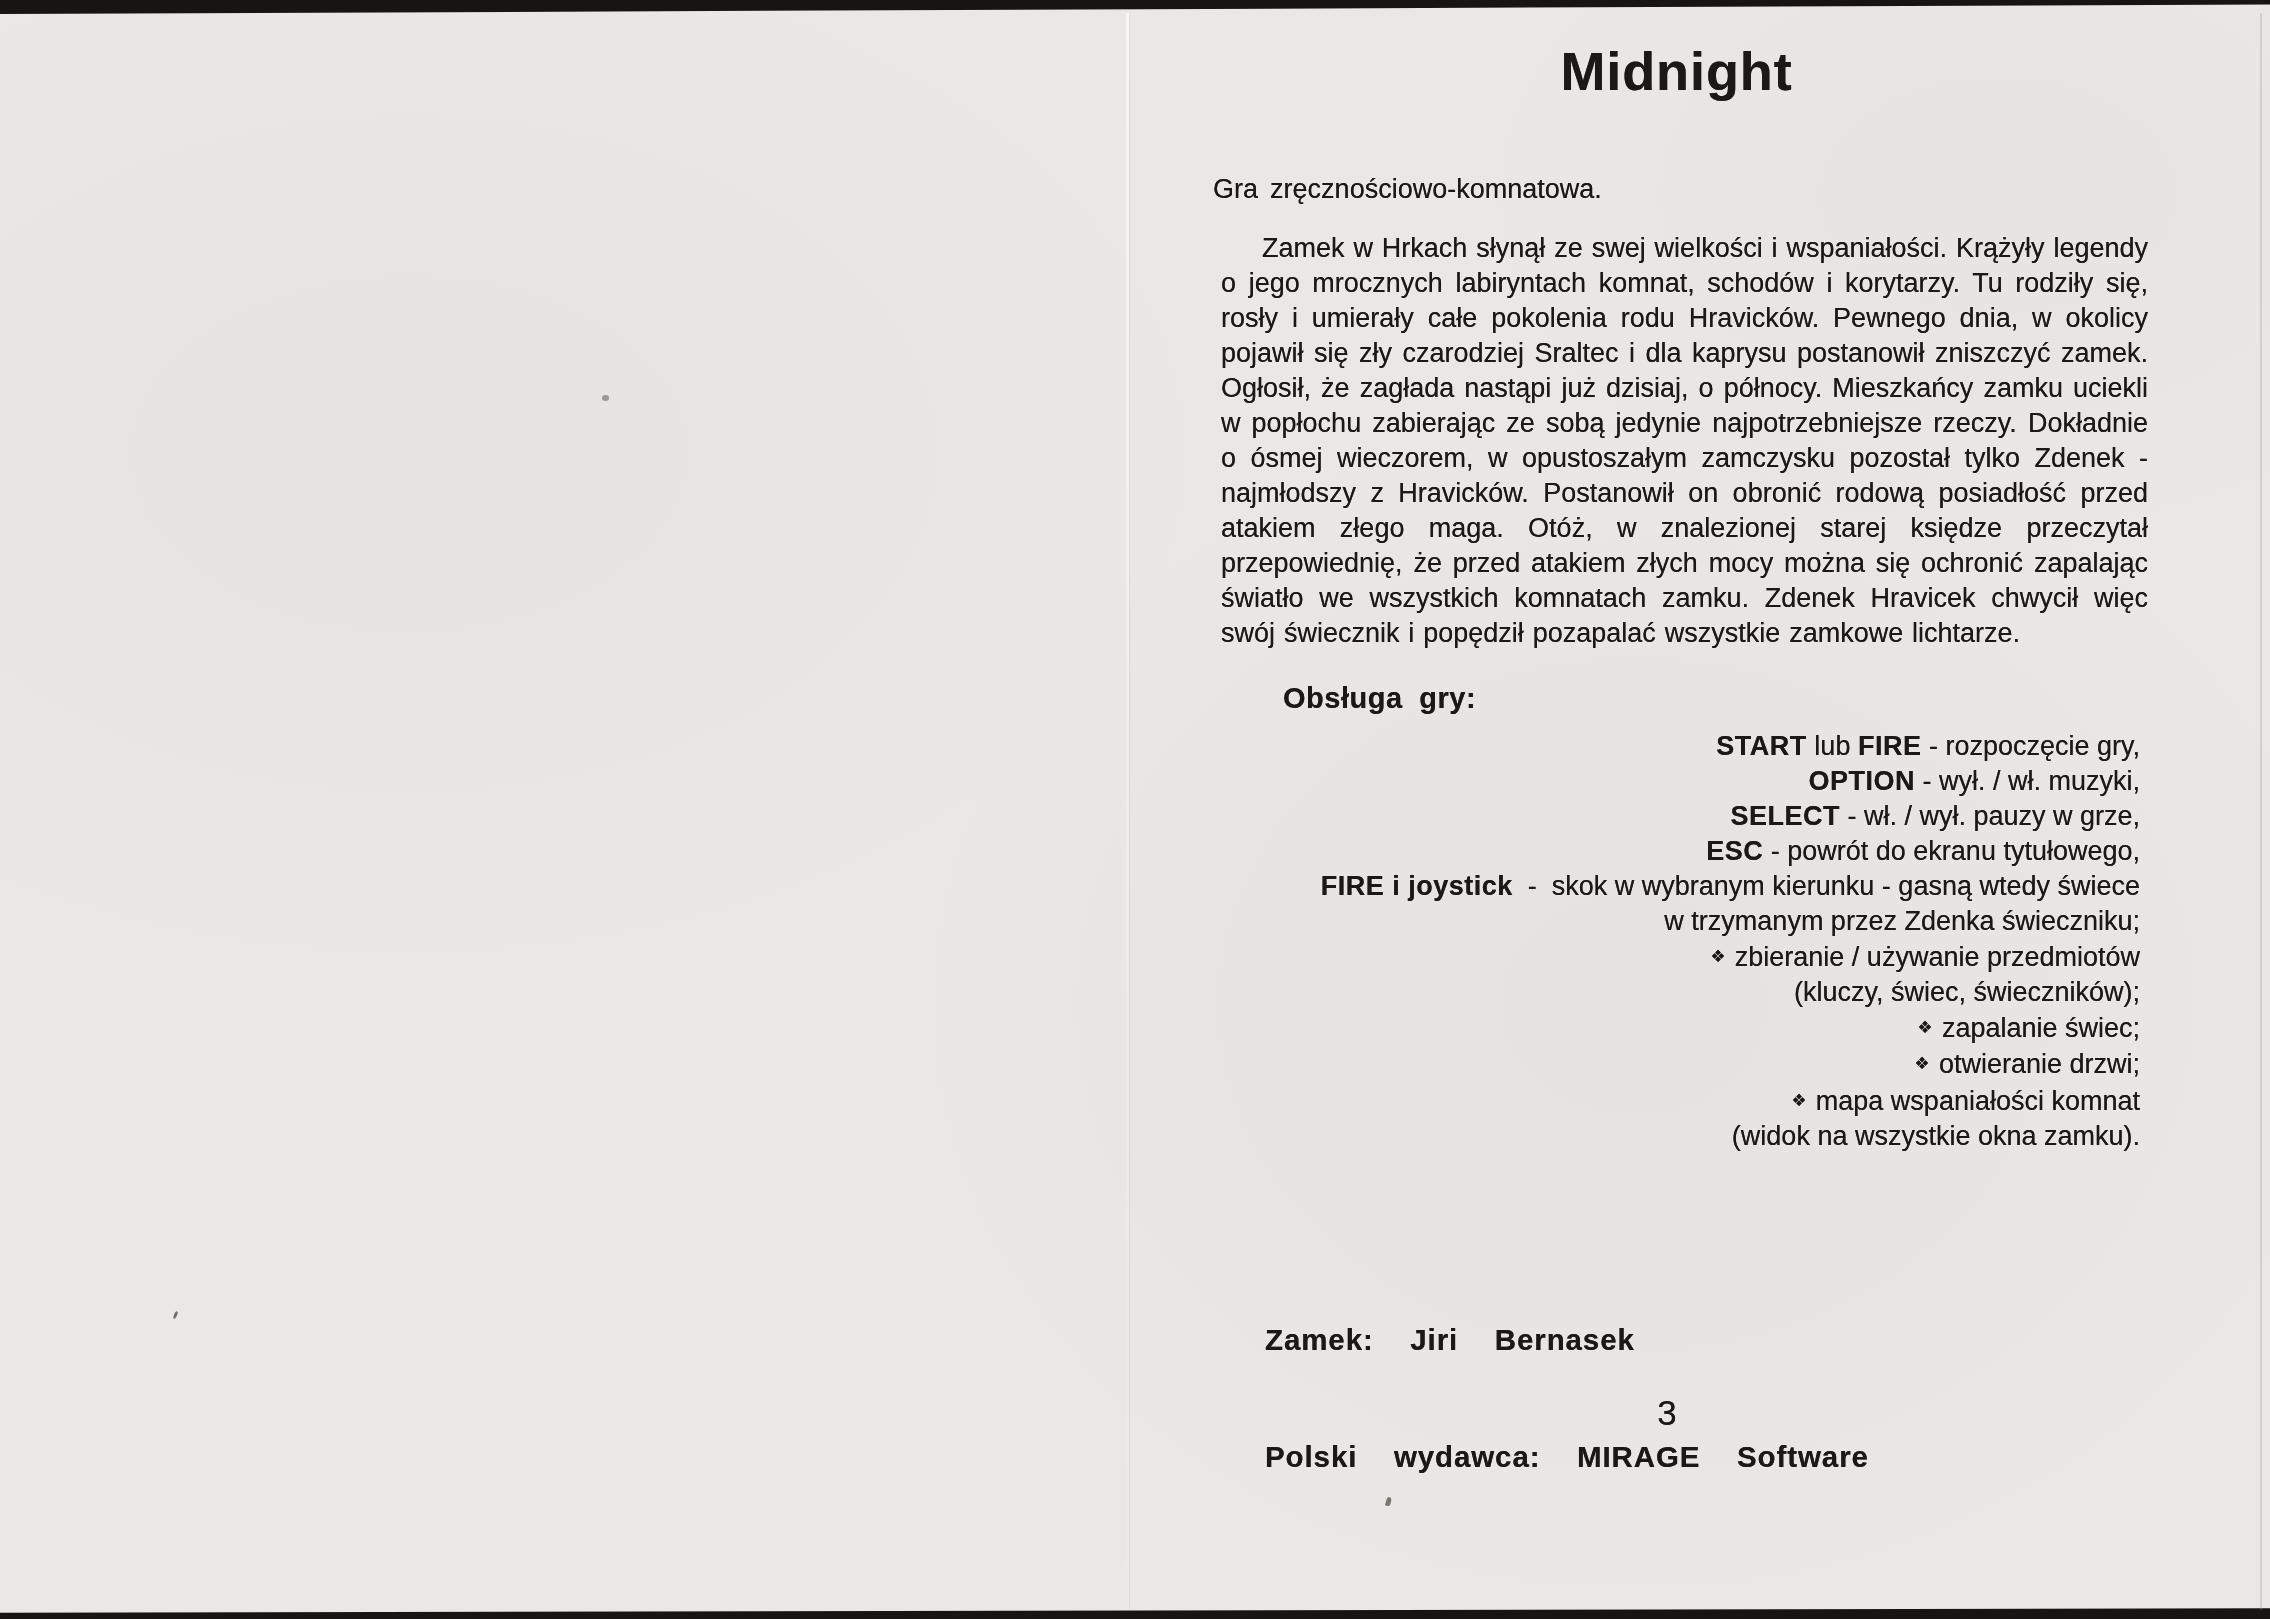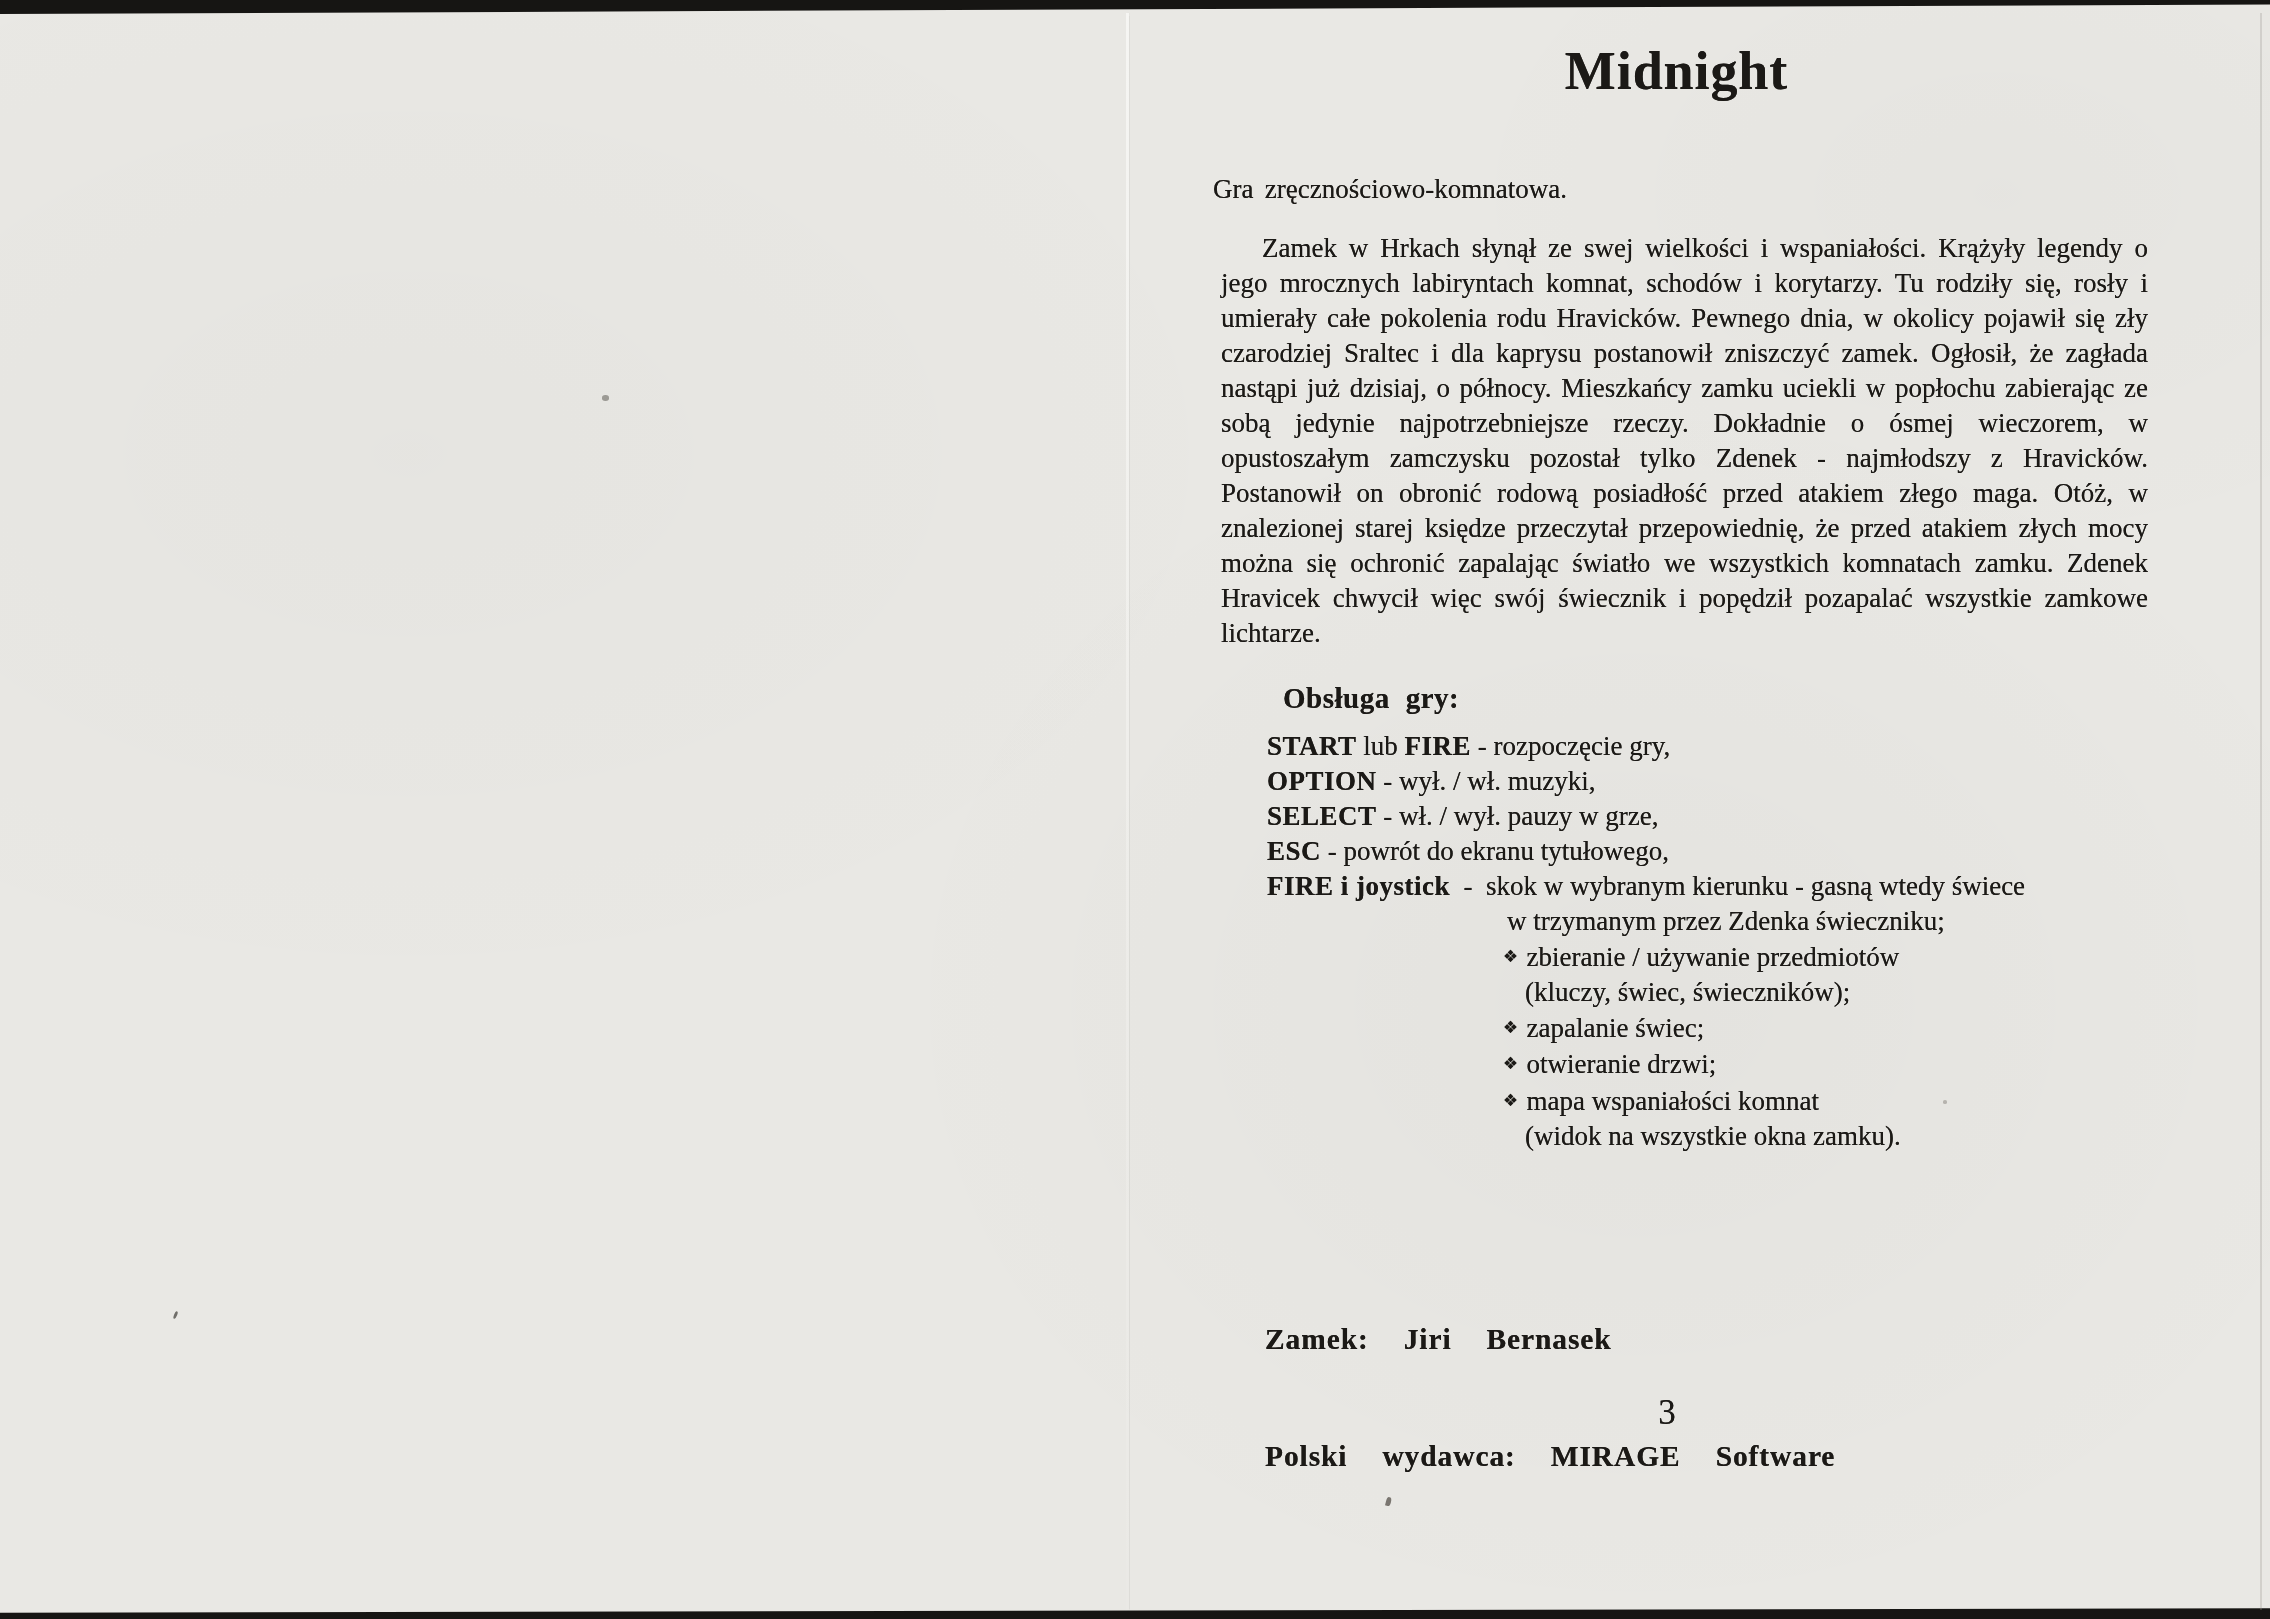--- a/index.html
+++ b/index.html
@@ -1,20 +1,20 @@
 <!DOCTYPE html>
 <html style="font-size:14.8px"><head>
 <meta charset="utf-8">
 <style>
   html,body{margin:0;padding:0;background:#777;}
   .scan{
     position:relative;
     width:2270px;height:1620px;
     overflow:hidden;
-    font-family:Liberation Serif, serif;
+    font-family:Liberation Sans, sans-serif;
     color:#1b1916;
     background:
       radial-gradient(1292px 831px at 18% 28%, rgba(0,0,0,0.015), rgba(0,0,0,0) 70%),
       radial-gradient(1108px 923px at 72% 62%, rgba(0,0,0,0.022), rgba(0,0,0,0) 70%),
       radial-gradient(831px 554px at 88% 12%, rgba(0,0,0,0.015), rgba(0,0,0,0) 70%),
       #e9e8e4;
   }
   .edge-bar{position:absolute;left:0;width:2270px;background:#161513;}
   .edge-bar.top{top:0;height:14.8px;clip-path:polygon(0 0,100% 0,100% 30%,0 95%);}
   .edge-bar.bottom{bottom:0;height:13px;clip-path:polygon(0 45%,100% 10%,100% 100%,0 100%);}
@@ -48,21 +48,21 @@
   .story{
     position:absolute;top:223px;left:0;width:927px;margin:8px;
     font-size:27px;line-height:35px;
     text-align:justify;text-indent:41px;word-spacing:1.4px;
   }
   .controls-heading{
     position:absolute;top:666px;left:54px;margin:16px;
     font-size:29px;font-weight:bold;word-spacing:8.3px;letter-spacing:0.5px;
   }
   .controls{position:absolute;top:729px;left:0;width:927px;}
-  .ctl-line{white-space:pre;font-size:27px;line-height:35px;}
+  .ctl-line{white-space:pre;font-size:27px;line-height:35px;text-align:right;}
   .ctl-line .kw{font-weight:bold;letter-spacing:0.5px;}
   .ctl-line .bullet{font-size:0.62em;vertical-align:12%;letter-spacing:1.8px;}
   .author-block{
     position:absolute;top:1242px;left:52px;
     font-size:29.5px;font-weight:bold;line-height:39px;
     word-spacing:9.2px;letter-spacing:0.9px;white-space:pre;
   }
   .page-number{
     position:absolute;top:1392px;left:0;width:908px;
     text-align:center;font-size:35px;line-height:41px;

